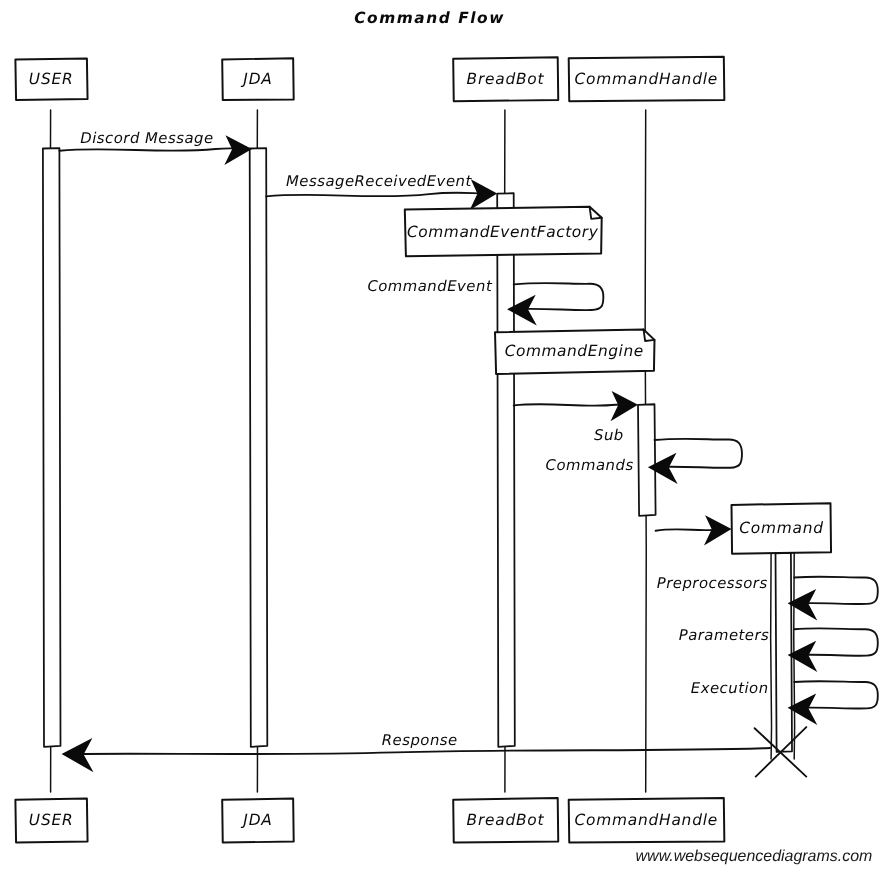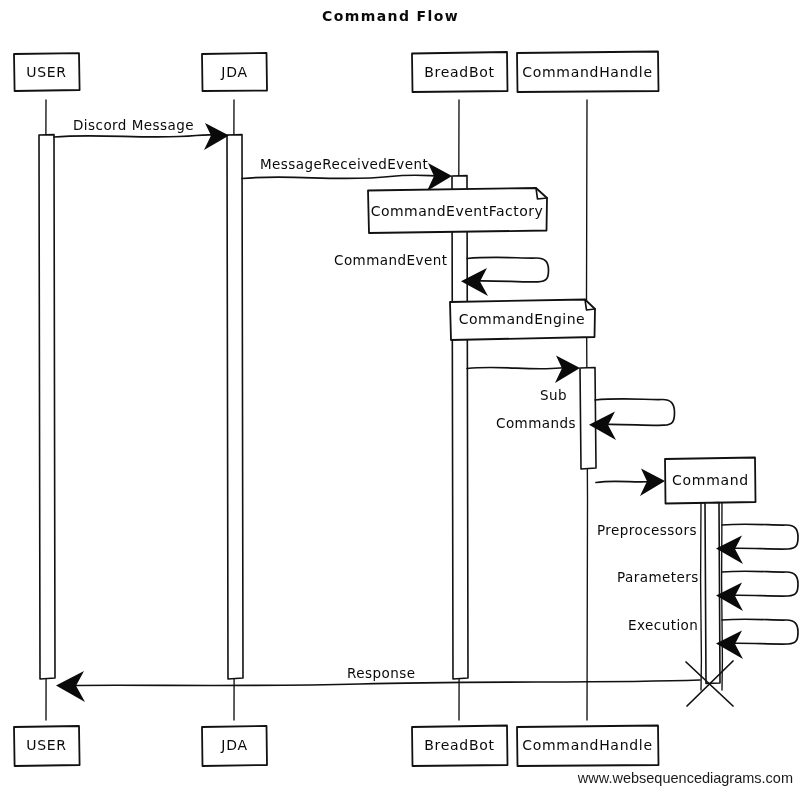--- a/index.html
+++ b/index.html
@@ -14,20 +14,21 @@
     font-family: "DejaVu Sans", sans-serif;
     overflow: hidden;
     position: relative;
   }
   #diagram-root {
     position: absolute;
     left: 0;
     top: 0;
     width: 803px;
     height: 795px;
+    font-style: italic;
   }
   svg#seq-svg {
     display: block;
     width: 803px;
     height: 795px;
   }
   .title-text {
     font-family: "DejaVu Sans", sans-serif;
     font-size: 14px;
     font-weight: 600;

